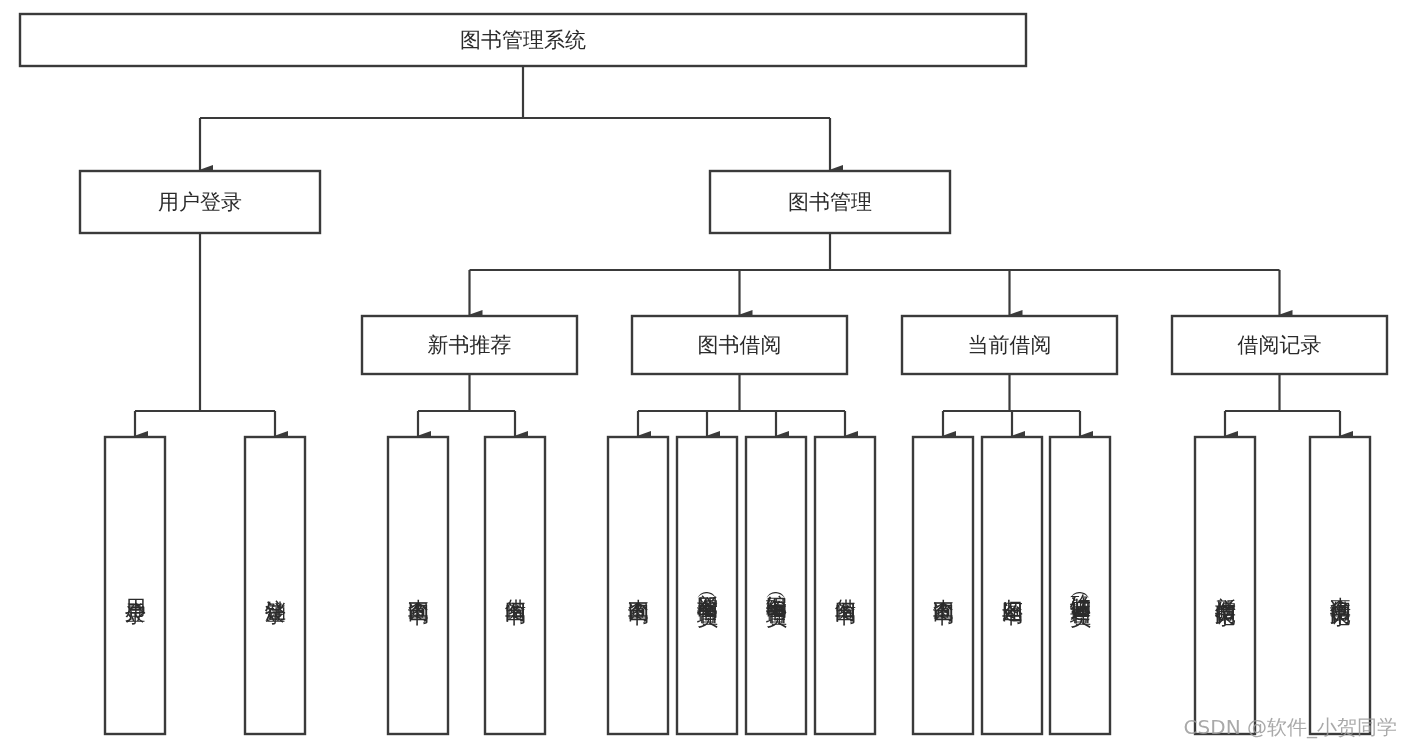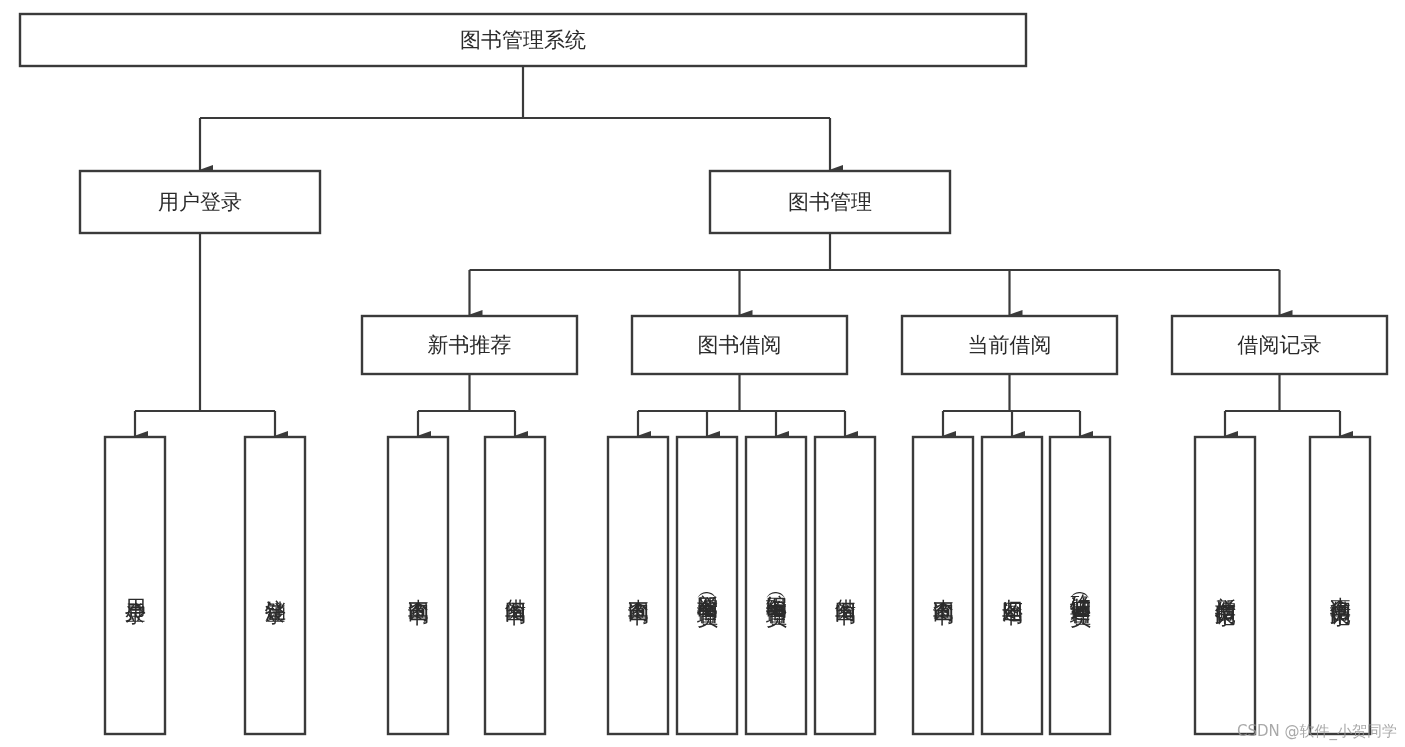--- a/index.html
+++ b/index.html
@@ -8,21 +8,21 @@
   svg#diagram{position:absolute;left:0;top:0;width:1405px;height:747px;}
   .node-box{fill:#ffffff;stroke:#3a3a3a;stroke-width:2.4;}
   .node-label{font-family:"DejaVu Sans","Liberation Sans",sans-serif;fill:#2b2b2b;text-anchor:middle;dominant-baseline:middle;}
   .node-label.horiz{font-size:21px;}
   .vlabel{position:absolute;display:flex;align-items:center;justify-content:center;
           writing-mode:vertical-rl;text-orientation:upright;letter-spacing:2px;
           font-size:21px;color:#2b2b2b;line-height:1;white-space:nowrap;
           font-family:"DejaVu Sans","Liberation Sans",sans-serif;pointer-events:none;}
   .conn{stroke:#3a3a3a;stroke-width:2.2;fill:none;}
   .arrowhead{fill:#3a3a3a;}
-  #watermark{position:absolute;right:8px;bottom:6px;font-size:15px;color:#9b9b9b;
+  #watermark{position:absolute;right:8px;bottom:6px;font-size:20px;color:#9b9b9b;
              font-family:"DejaVu Sans","Liberation Sans",sans-serif;opacity:.85;}
 </style>
 </head>
 <body>
 
 <div id="canvas">
 
   <svg id="diagram" viewBox="0 0 1405 747">
     <defs>
       <marker id="arrow" viewBox="0 0 12 14" refX="6" refY="13" markerWidth="12" markerHeight="14" orient="auto-start-reverse" markerUnits="userSpaceOnUse">

